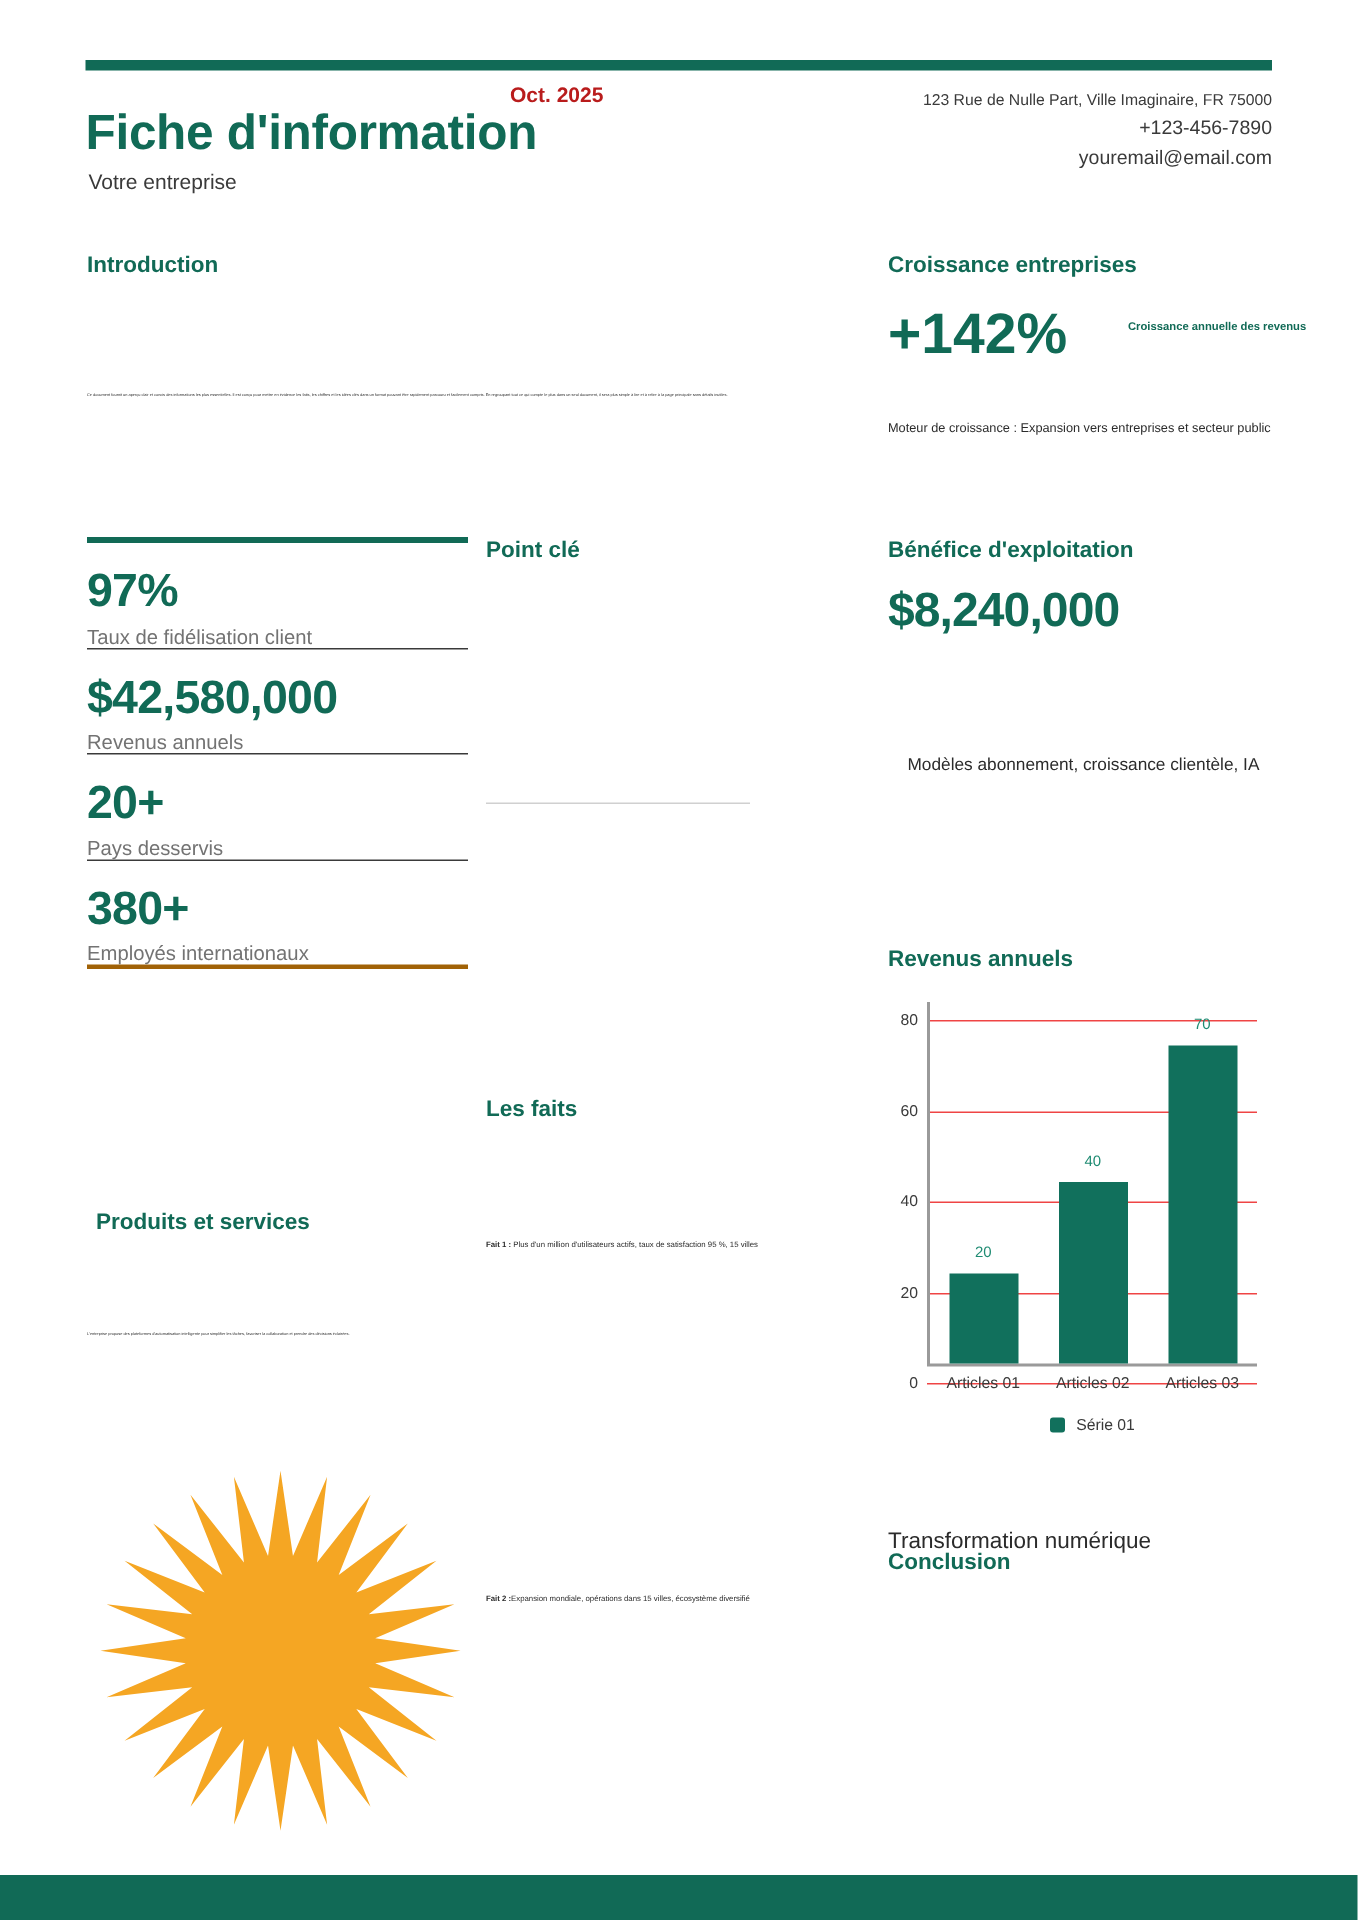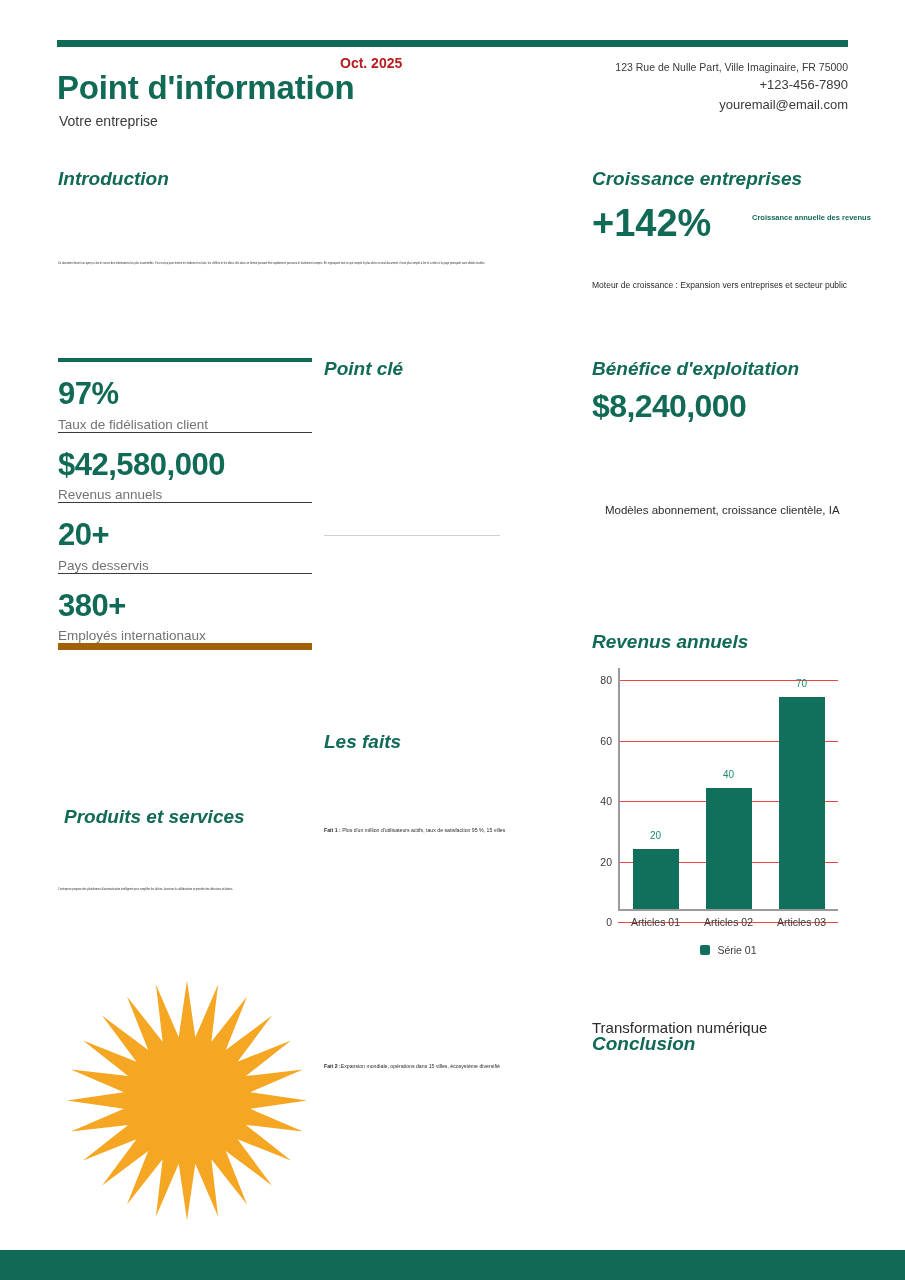--- a/index.html
+++ b/index.html
@@ -89,25 +89,24 @@
   }
   .contact .phone,
   .contact .email {
     font-size: 13px;
     color: #3a3a3a;
     white-space: nowrap;
   }
 
   
   .sec-head {
-    font-size: 19px;
+    font-size: 15px;
     font-weight: bold;
     color: #116a56;
     white-space: nowrap;
-    font-style: italic;
   }
 
   
   .intro-block {
     position: absolute;
     left: 58px;
     top: 168px;
     width: 490px;
   }
   .intro-body {
@@ -190,21 +189,21 @@
     letter-spacing: -0.5px;
     white-space: nowrap;
   }
   .stat .lbl {
     margin-top: 7px;
     font-size: 13.5px;
     color: #737373;
     white-space: nowrap;
   }
   .stat.last {
-    border-bottom: 7px solid #a16207;
+    border-bottom: 3px solid #a16207;
   }
 
   
   .prod-head {
     position: absolute;
     left: 64px;
     top: 806px;
     width: 300px;
   }
   .prod-body {
@@ -431,21 +430,21 @@
   }
 </style>
 </head>
 <body>
 
 <div class="page">
 
   <div class="top-bar"></div>
 
   <div class="header">
-    <div class="title">Point d'information</div>
+    <div class="title">Fiche d'information</div>
     <div class="date-tag">Oct. 2025</div>
     <div class="subtitle">Votre entreprise</div>
     <div class="contact">
       <div class="addr">123 Rue de Nulle Part, Ville Imaginaire, FR 75000</div>
       <div class="phone">+123-456-7890</div>
       <div class="email">youremail@email.com</div>
     </div>
   </div>
 
   <div class="intro-block sec-head">Introduction</div>

